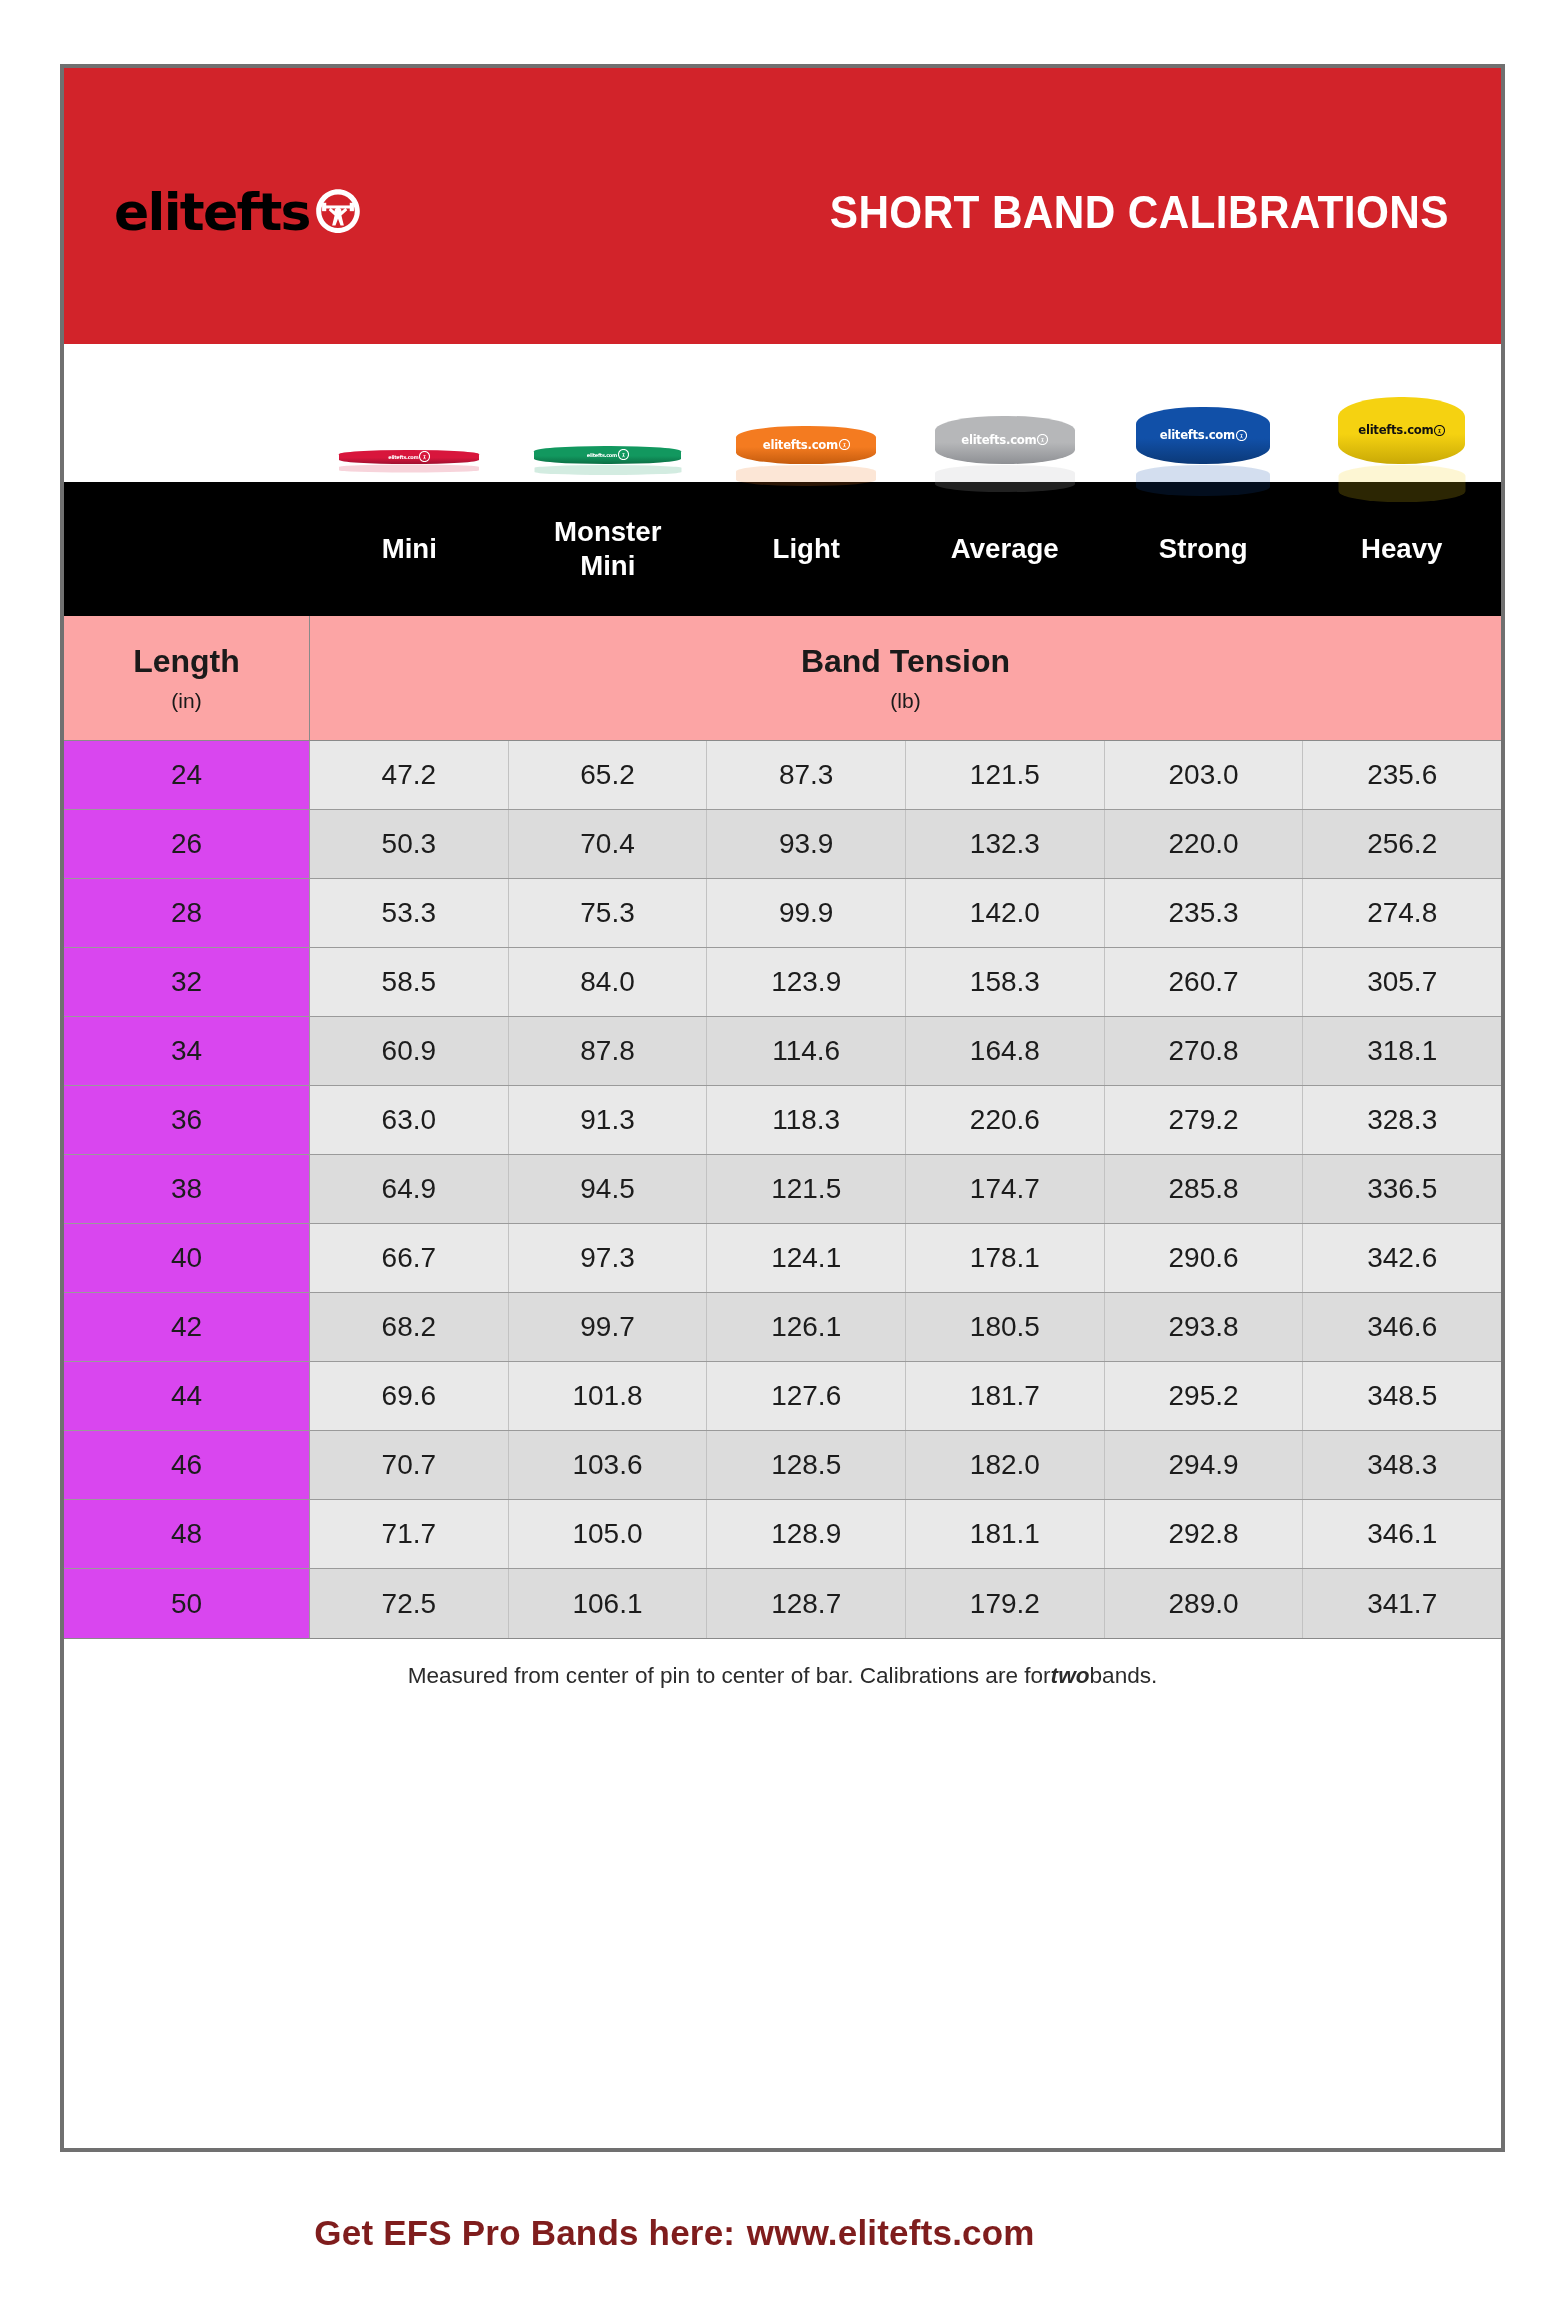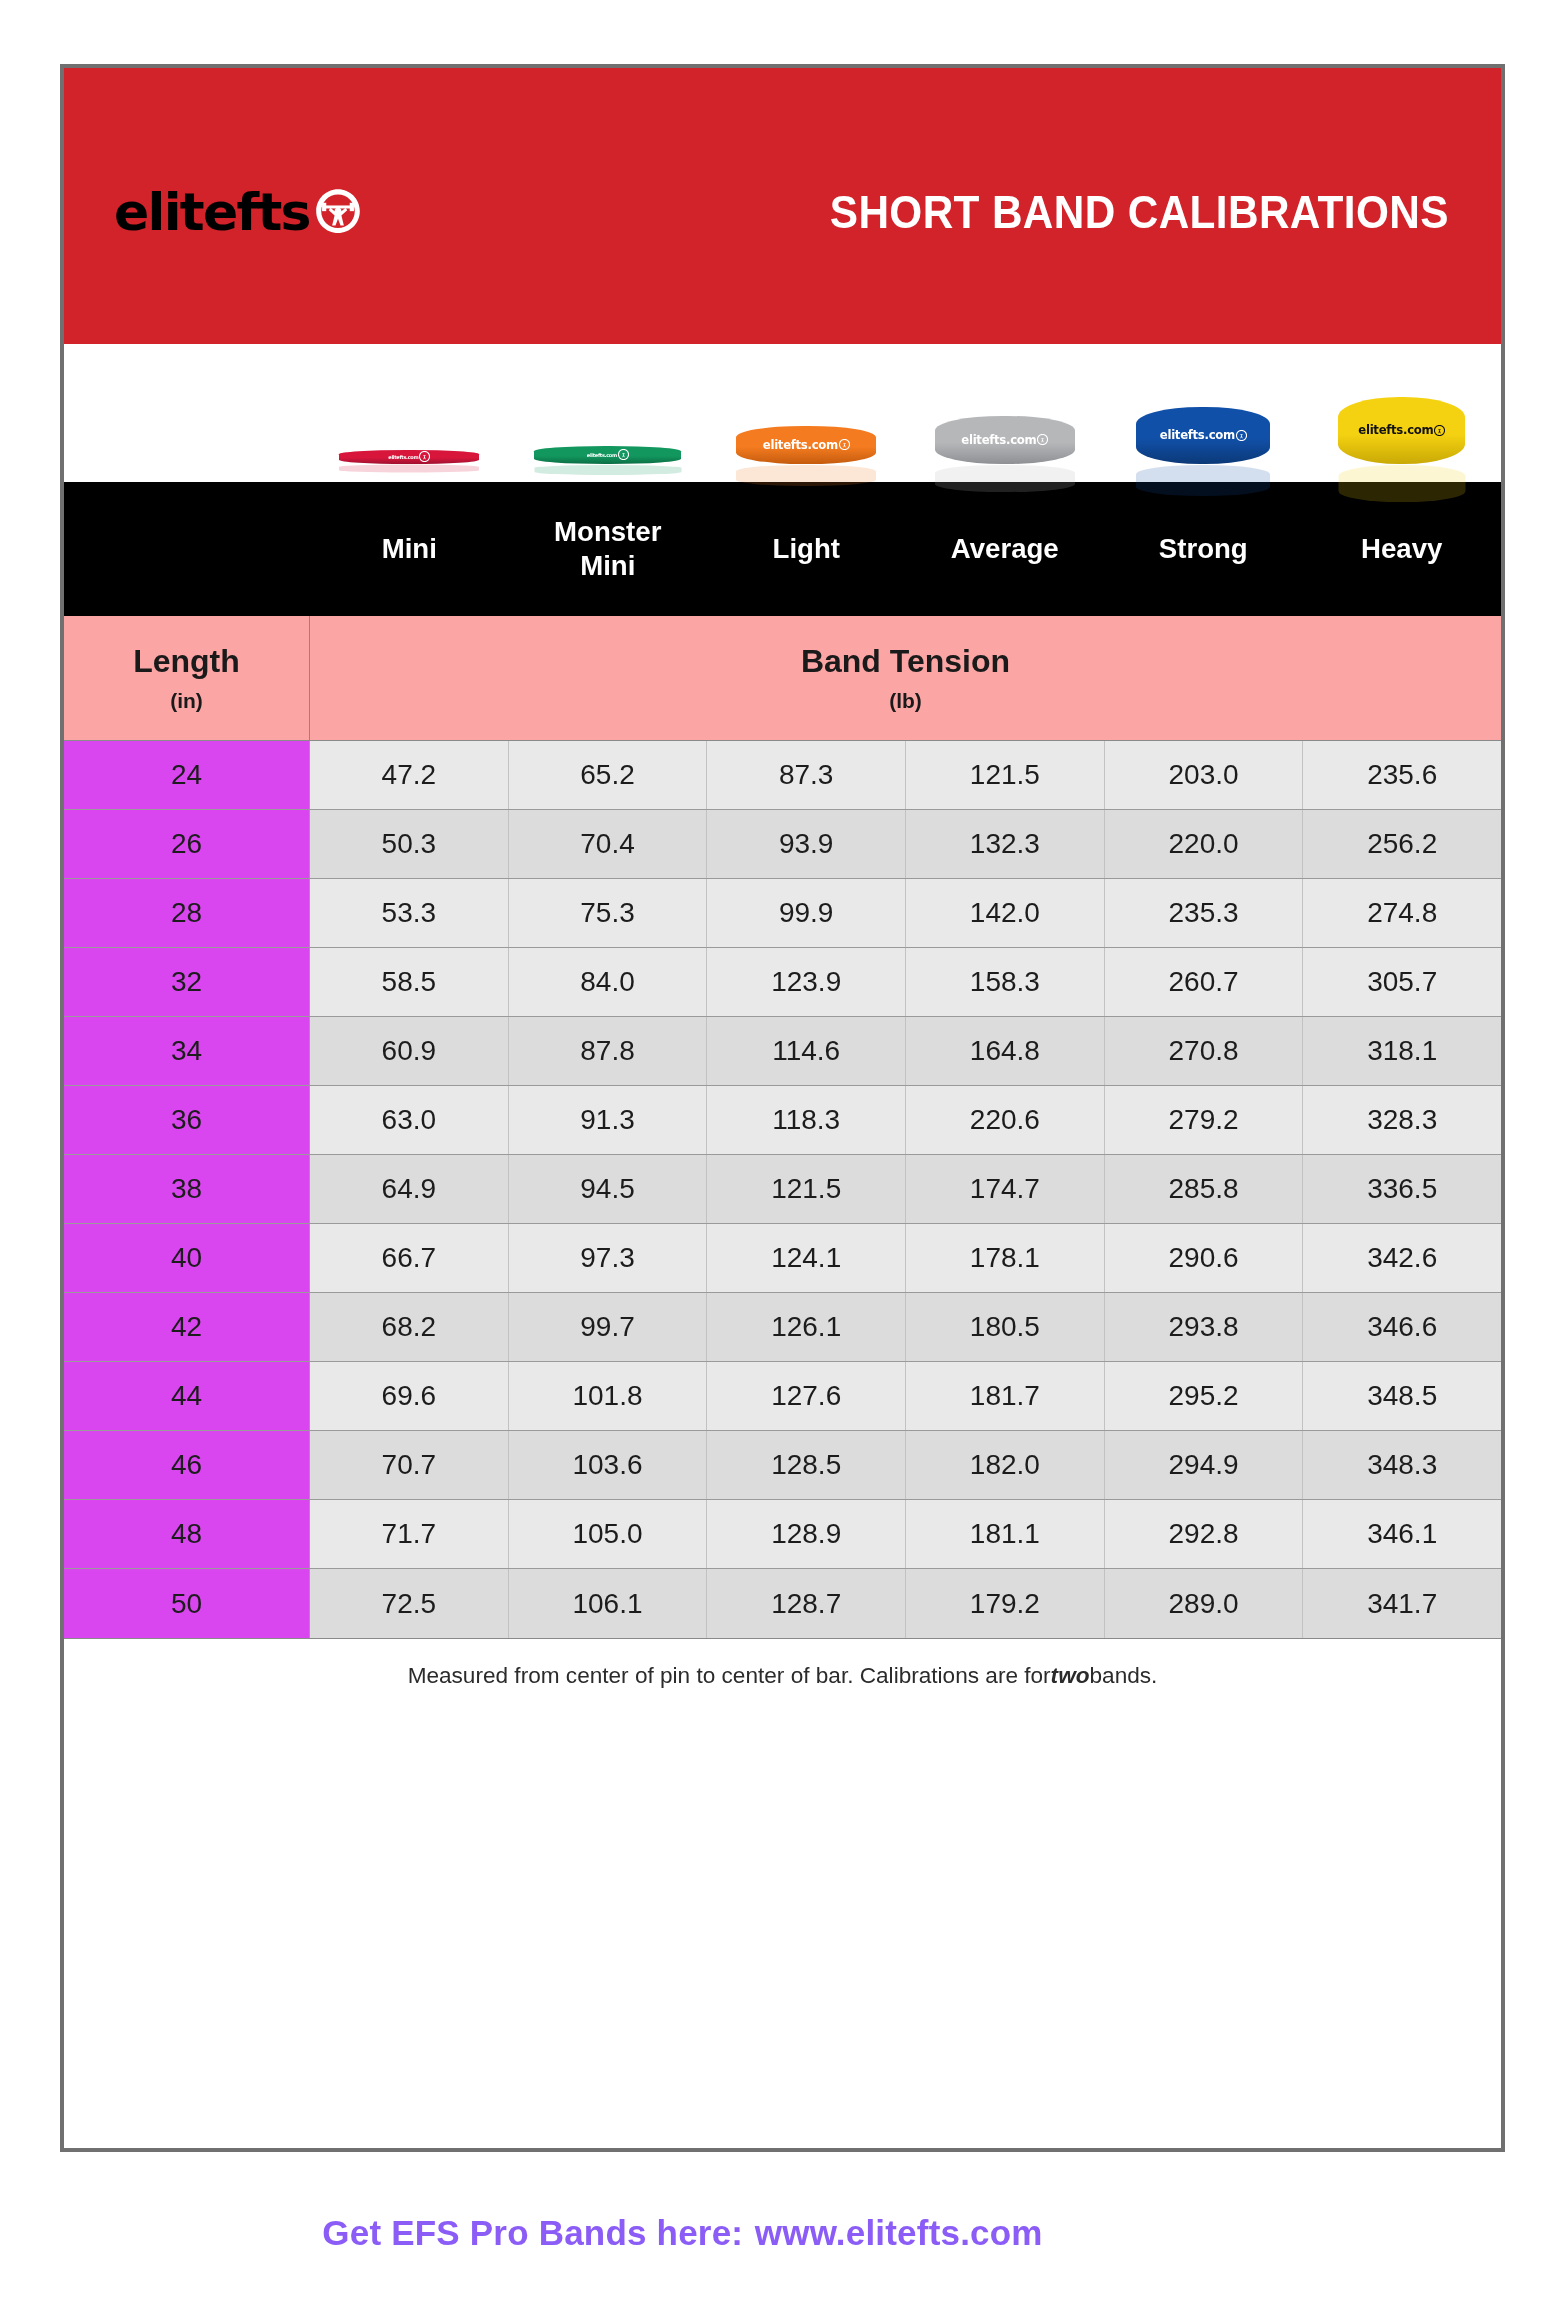--- a/index.html
+++ b/index.html
@@ -138,21 +138,21 @@
   .sub-header .tension-col {
     flex: 1 1 0;
     display: flex; flex-direction: column;
     align-items: center; justify-content: center;
   }
   .sh-main {
     font-size: 32px; font-weight: 700; color: #1a1a1a;
     line-height: 1.15;
   }
   .sh-unit {
-    font-size: 21px; font-weight: 700; color: #1a1a1a;
+    font-size: 21px; font-weight: 400; color: #1a1a1a;
     margin-top: 9px;
   }
 
   
   .data-table { display: flex; flex-direction: column; }
   .drow {
     display: flex;
     height: 69px;
     border-bottom: 1.7px solid #9a9a9a;
   }
@@ -180,26 +180,26 @@
     background: #ffffff;
     border-top: 1.7px solid #8a8a8a;
     display: flex; align-items: center; justify-content: center;
     font-size: 22.6px; color: #2b2b2b;
   }
   .footnote b { font-weight: 700; font-style: italic; }
 
   
   .cta {
     position: absolute;
-    left: 16px; top: 2213px;
+    left: 8px; top: 2213px;
     width: 1333px;
     text-align: center;
     font-size: 35px;
     font-weight: 700;
-    color: #8b5cf6;
+    color: #7f1d1d;
     letter-spacing: 0.2px;
   }
   .cta .cta-url { margin-left: 11.7px; }
 </style>
 </head>
 <body>
 
 <div id="page">
 
   <div class="card">

